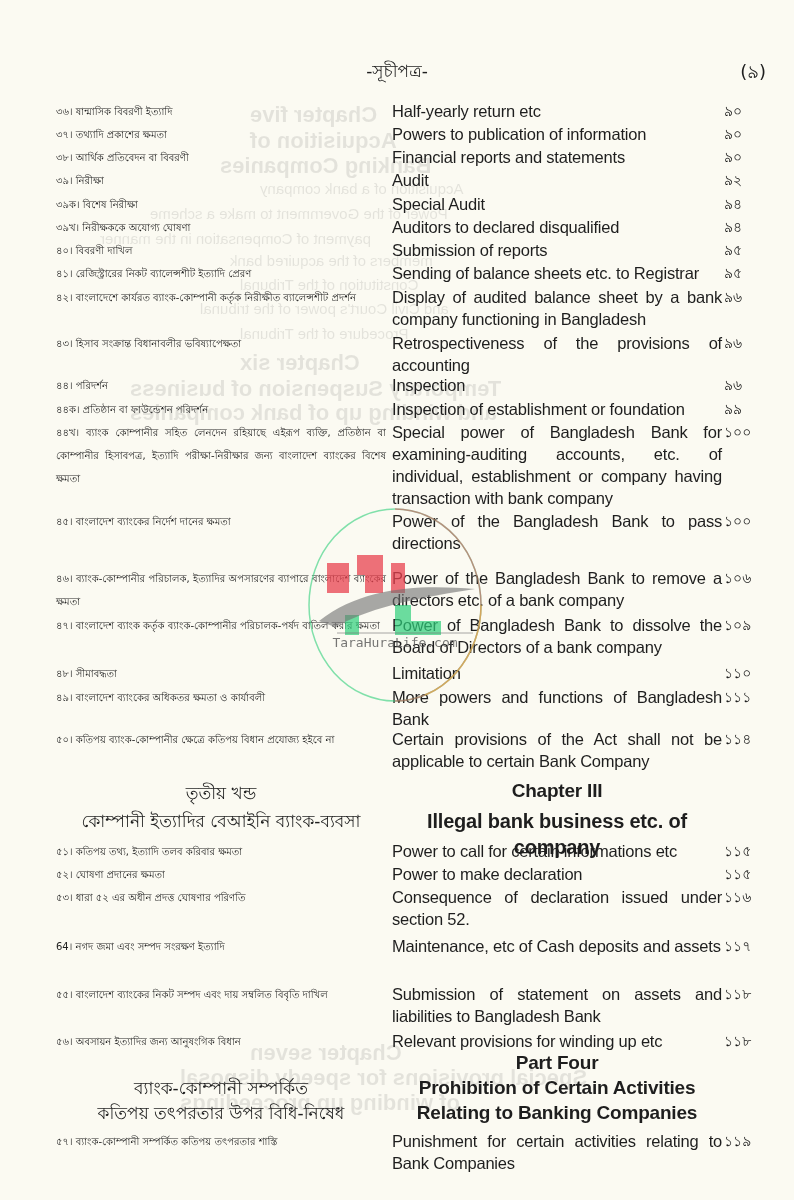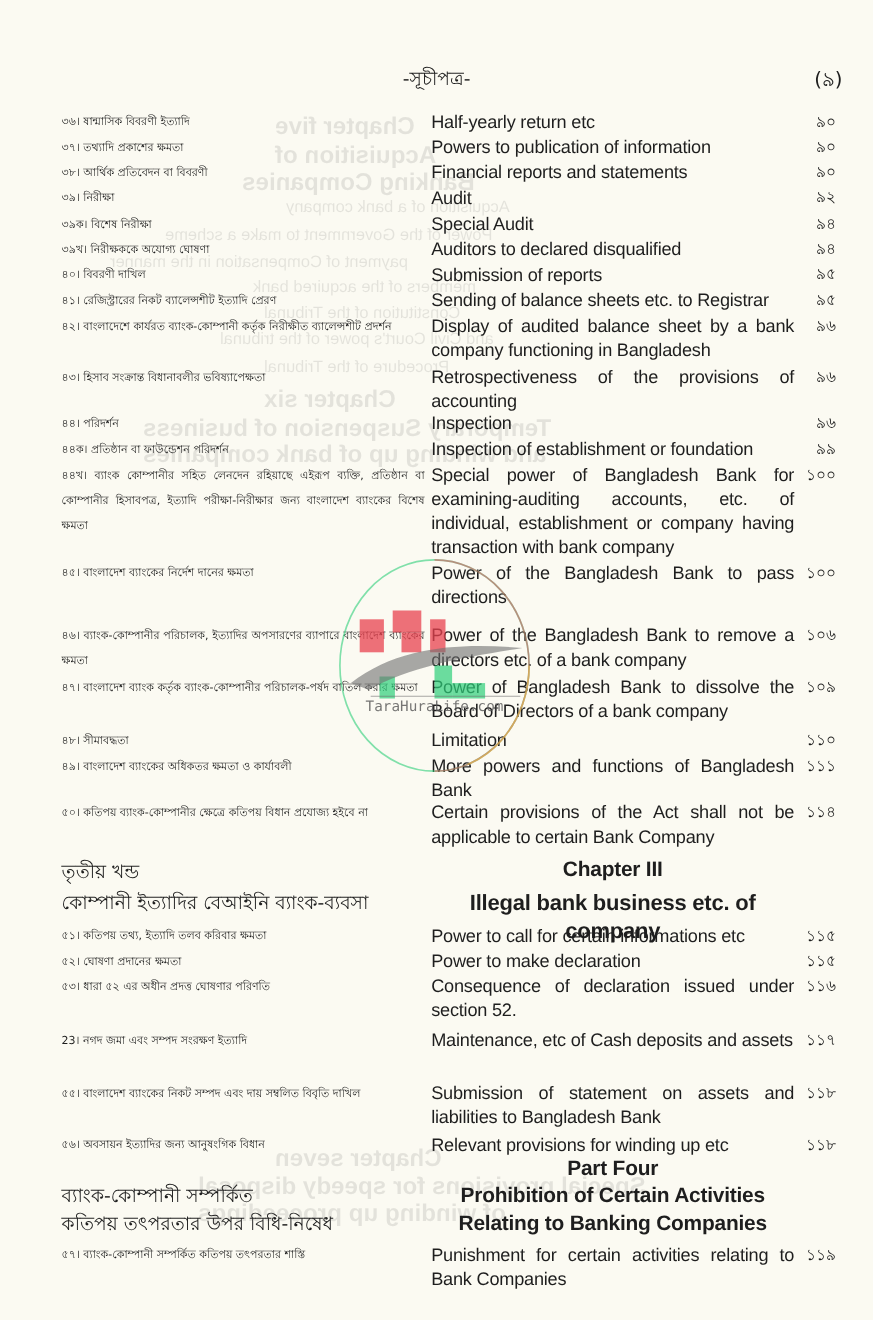--- a/index.html
+++ b/index.html
@@ -26,25 +26,25 @@
   .bn {
     position: absolute; left: 0; width: 330px; font-size: 10px; line-height: 23px;
     text-align: justify; text-align-last: left;
   }
   .en {
     position: absolute; left: 336px; width: 330px;
     font-family: "Liberation Sans", sans-serif; font-size: 16.5px; line-height: 22px;
     text-align: justify; text-align-last: left; letter-spacing: -0.2px;
   }
   .pg {
-    position: absolute; left: 668px; width: 36px; text-align: right;
+    position: absolute; left: 668px; width: 36px; 
     font-size: 14px; line-height: 22px;
   }
   .sec-bn {
-    position: absolute; left: 56px; width: 330px; 
+    position: absolute; left: 56px; width: 330px; text-align: center;
     font-size: 17px; line-height: 26px;
   }
   .sec-en {
     position: absolute; left: 392px; width: 330px; text-align: center;
     font-family: "Liberation Sans", sans-serif; font-weight: bold;
     font-size: 19px; line-height: 26px; letter-spacing: -0.2px;
   }
   .watermark {
     position: absolute; left: 305px; top: 505px; width: 180px; height: 200px;
     pointer-events: none;
@@ -191,21 +191,21 @@
     <div class="bn">৫২। ঘোষণা প্রদানের ক্ষমতা</div>
     <div class="en">Power to make declaration</div>
     <div class="pg">১১৫</div>
   </div>
   <div class="row" style="top:886px;">
     <div class="bn">৫৩। ধারা ৫২ এর অধীন প্রদত্ত ঘোষণার পরিণতি</div>
     <div class="en">Consequence of declaration issued under section 52.</div>
     <div class="pg">১১৬</div>
   </div>
   <div class="row" style="top:935px;">
-    <div class="bn">23। নগদ জমা এবং সম্পদ সংরক্ষণ ইত্যাদি</div>
+    <div class="bn">64। নগদ জমা এবং সম্পদ সংরক্ষণ ইত্যাদি</div>
     <div class="en">Maintenance, etc of Cash deposits and assets</div>
     <div class="pg">১১৭</div>
   </div>
   <div class="row" style="top:983px;">
     <div class="bn">৫৫। বাংলাদেশ ব্যাংকের নিকট সম্পদ এবং দায় সম্বলিত বিবৃতি দাখিল</div>
     <div class="en">Submission of statement on assets and liabilities to Bangladesh Bank</div>
     <div class="pg">১১৮</div>
   </div>
   <div class="row" style="top:1030px;">
     <div class="bn">৫৬। অবসায়ন ইত্যাদির জন্য আনুষংগিক বিধান</div>

